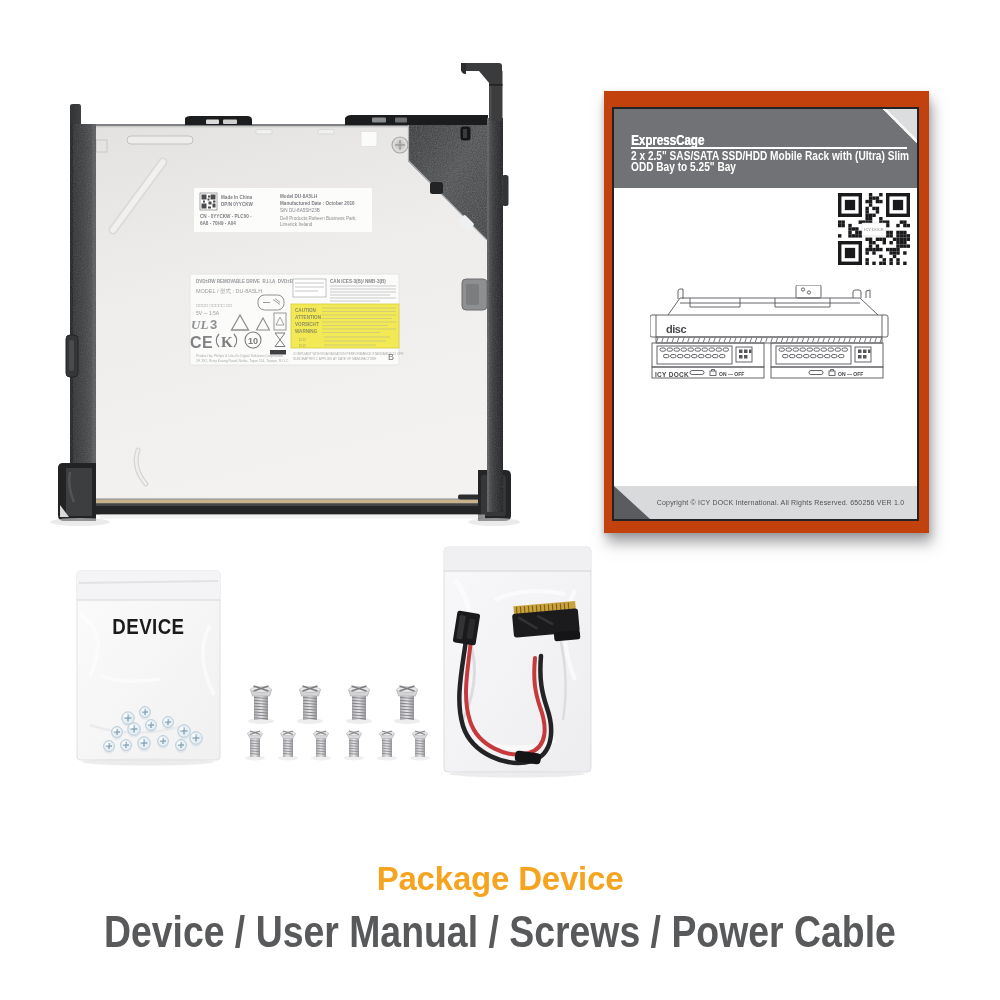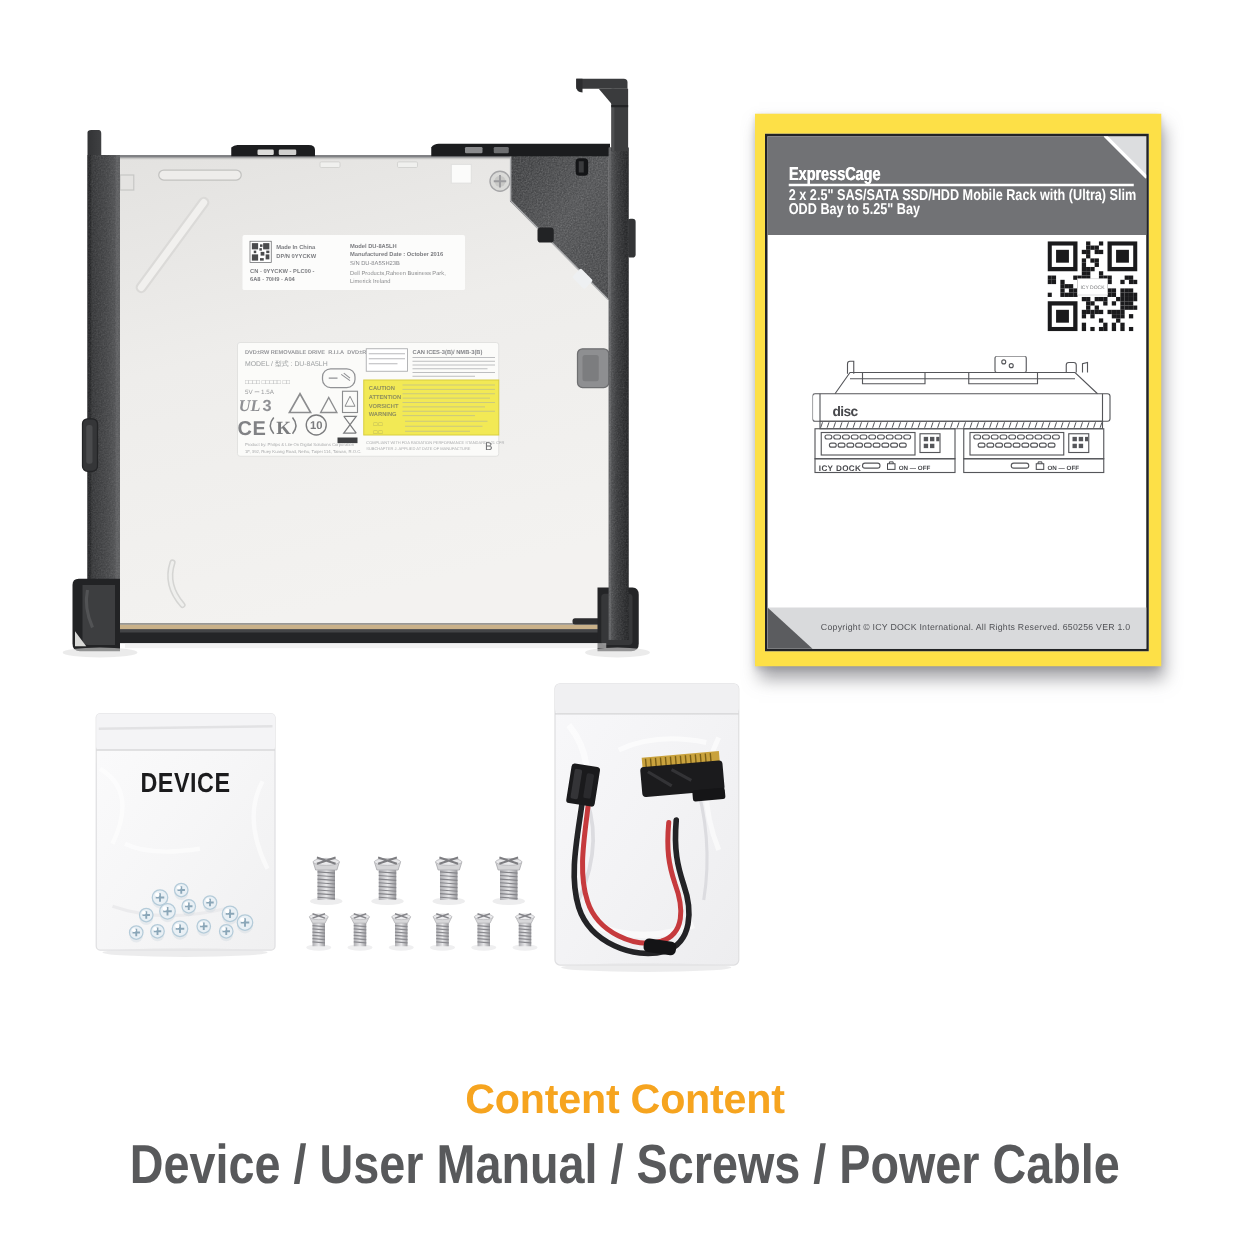--- a/index.html
+++ b/index.html
@@ -2,21 +2,21 @@
 <html><head>
 <meta charset="utf-8">
 <style>
   html,body{margin:0;padding:0;}
   body{width:1000px;height:1000px;background:#ffffff;font-family:"Liberation Sans",sans-serif;position:relative;overflow:hidden;}
   .abs{position:absolute;}
   #pkgTitle{position:absolute;left:0;top:860px;width:1000px;text-align:center;color:#f6a41f;font-weight:bold;font-size:33px;letter-spacing:-0.2px;}
   #pkgSub{position:absolute;left:0;top:907px;width:1000px;text-align:center;color:#58595b;font-weight:bold;font-size:44px;}
   #pkgSub span{display:inline-block;transform:scaleX(0.85);transform-origin:center;}
   
-  #manual{position:absolute;left:604px;top:91px;width:325px;height:442px;background:#fde047;
+  #manual{position:absolute;left:604px;top:91px;width:325px;height:442px;background:#c2410c;
       box-shadow:3px 10px 13px rgba(105,105,112,0.6), 0 2px 5px rgba(140,140,148,0.4);}
   #manual .inner{position:absolute;left:8px;top:16px;right:10px;bottom:12px;border:2px solid #222326;background:#fff;}
   #mheader{position:absolute;left:0;top:0;right:0;height:79px;background:#717275;}
   #mlogo{position:absolute;left:17px;top:22px;color:#ffffff;font-weight:bold;font-size:15px;transform:scaleX(0.77);transform-origin:left;letter-spacing:0px;text-shadow:0.5px 0 0 #ffffff;}
   #mrule{position:absolute;left:17px;top:37.5px;width:276px;height:2px;background:#ffffff;}
   #mtitle{position:absolute;left:17px;top:41.5px;width:362px;color:#ffffff;font-weight:bold;font-size:12.5px;line-height:11px;transform:scaleX(0.81);transform-origin:left top;}
   #mfooter{position:absolute;left:0;bottom:0;right:0;height:33px;background:#d9dadc;}
   #mftri{position:absolute;left:0;bottom:0;width:0;height:0;border-bottom:33px solid #5b5c5f;border-right:36px solid transparent;}
   #mfooter .ftext{position:absolute;left:30px;right:0;top:13px;text-align:center;font-size:7px;color:#505155;letter-spacing:0.2px;}
 </style>
@@ -813,14 +813,14 @@
   </g>
   <ellipse cx="82" cy="234" rx="68" ry="3.5" fill="#e4e4e6" opacity="0.7"></ellipse>
 
   <g transform="rotate(9 31 88)">
     <rect x="20" y="72" width="23" height="32" rx="2.5" fill="#1a1a1c"></rect>
     <rect x="23" y="76" width="6" height="24" rx="1.5" fill="#343437"></rect>
     <rect x="33" y="78" width="6" height="20" rx="1.5" fill="#2a2a2d"></rect>
   </g>
 </svg>
 
-<div id="pkgTitle">Content Content</div>
+<div id="pkgTitle">Package Device</div>
 <div id="pkgSub"><span>Device / User Manual / Screws / Power Cable</span></div>
 
 </body></html>

